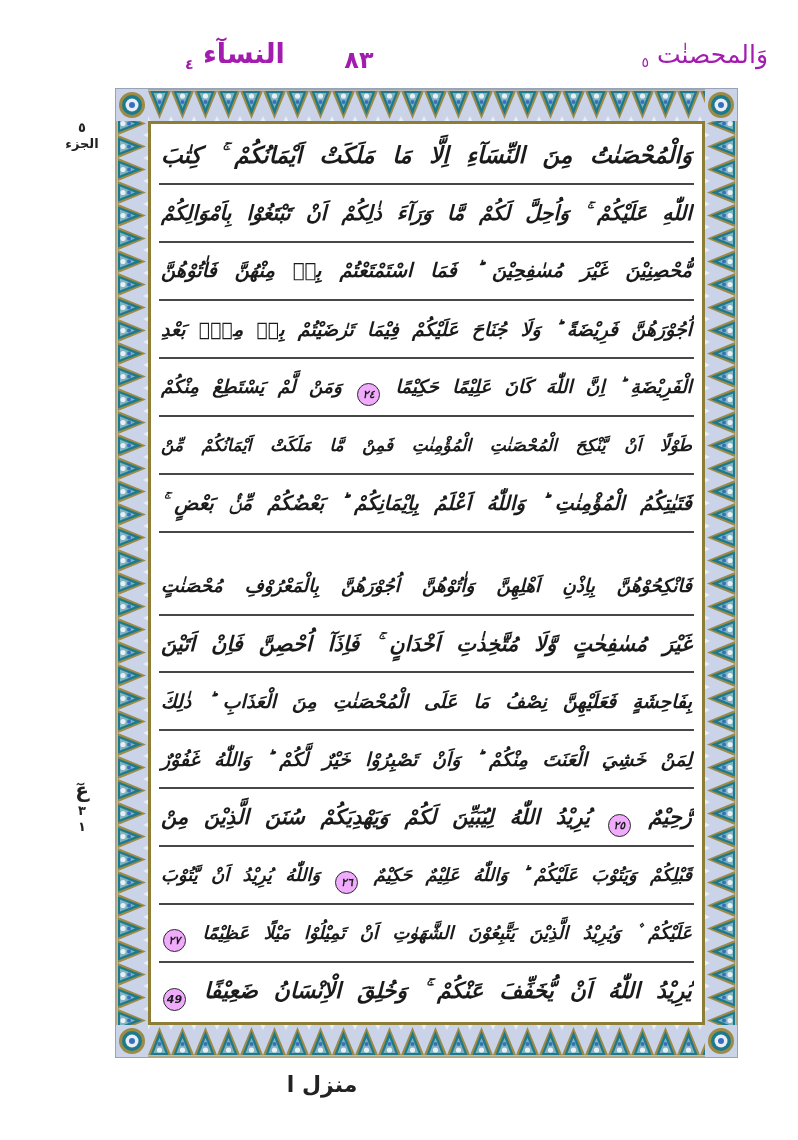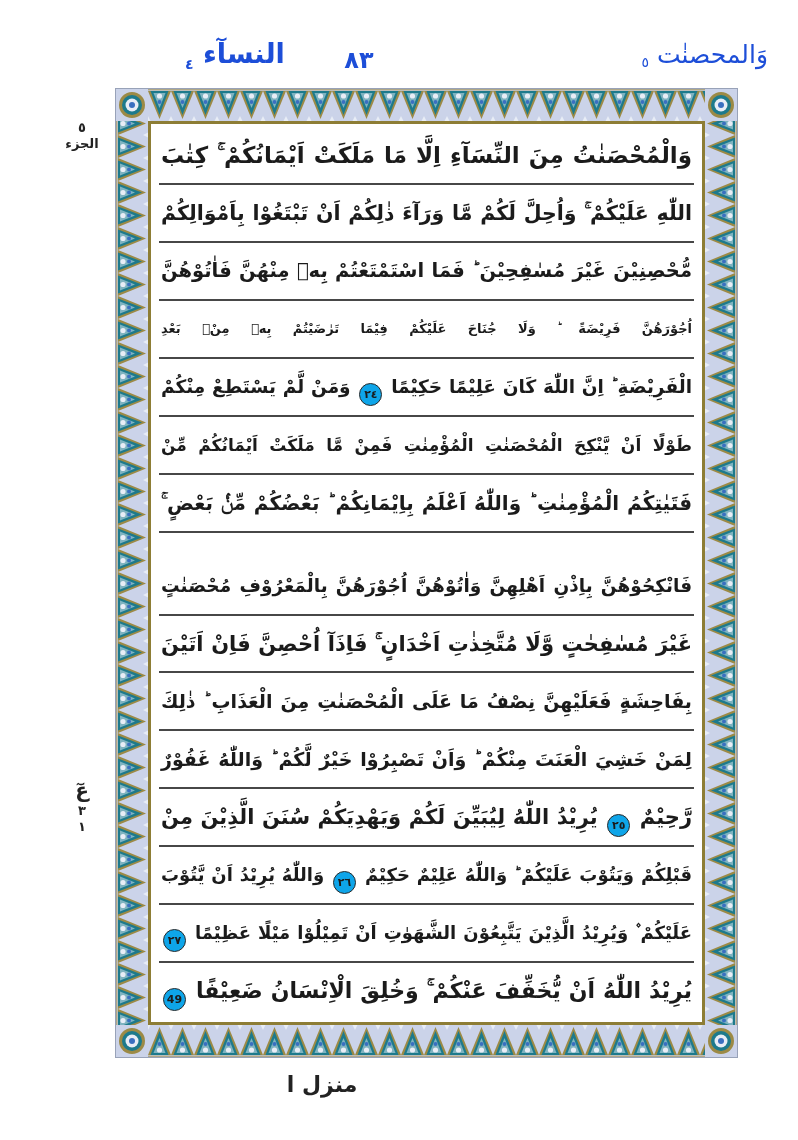--- a/index.html
+++ b/index.html
@@ -1,21 +1,21 @@
 <!DOCTYPE html>
 <html lang="ar"><head>
 <meta charset="utf-8">
 <style>
   html,body{margin:0;padding:0;}
   body{
     width:798px;height:1140px;position:relative;background:#ffffff;
     font-family:"DejaVu Sans",sans-serif;overflow:hidden;
   }
   
-  .hdr{position:absolute;color:#1d4ed8;direction:rtl;white-space:nowrap;}
+  .hdr{position:absolute;color:#a21caf;direction:rtl;white-space:nowrap;}
   .hdr-right{top:40px;right:30px;font-size:25px;font-weight:400;}
   .hdr-center{top:46px;left:0;width:718px;text-align:center;font-size:24px;font-weight:700;letter-spacing:6px;}
   .hdr-left{top:38px;left:185px;font-size:27px;font-weight:700;}
   .hdr-left .small-num{font-size:14px;vertical-align:-6px;}
   .hdr-right .small-num{font-size:14px;vertical-align:-4px;}
   
   .margin-marker{position:absolute;width:48px;text-align:center;color:#222;direction:rtl;}
   .marker-juz{left:58px;top:120px;}
   .marker-ruku{left:58px;top:778px;}
   .marker-line{display:block;font-weight:700;line-height:1.25;}
@@ -38,28 +38,28 @@
   .text-area{
     position:absolute;left:32px;top:32px;right:32px;bottom:32px;
     background:#ffffff;border:3px solid #8d7d35;box-sizing:border-box;
     display:flex;flex-direction:column;padding:3px 8px;
   }
   .text-line{
     flex:1 1 0;min-height:0;overflow:hidden;
     direction:rtl;unicode-bidi:embed;white-space:nowrap;
     text-align:justify;text-align-last:justify;
     font-family:"DejaVu Sans",sans-serif;font-weight:700;color:#1b1b1b;
-    font-size:26px;line-height:56px;padding:0 2px;box-sizing:border-box;
+    font-size:26px;line-height:56px;padding:0 2px;box-sizing:border-box;font-style:italic;
   }
   .text-line:not(:last-child){border-bottom:2px solid #474747;}
   .ayah-marker{
     display:inline-flex;align-items:center;justify-content:center;
     width:23px;height:23px;border:1.6px solid #2a2a2a;border-radius:50%;
     font-size:11px;font-weight:700;color:#1b1b1b;line-height:1;
-    vertical-align:-5px;margin:0 2px;box-sizing:border-box;background:#0ea5e9;
+    vertical-align:-5px;margin:0 2px;box-sizing:border-box;background:#f0abfc;
   }
   
   .footer-label{
     position:absolute;left:0;top:1072px;width:644px;text-align:center;
     font-size:22px;font-weight:700;color:#222;direction:rtl;
   }
 </style>
 </head>
 <body>
 
@@ -167,21 +167,21 @@
       <circle cx="16" cy="16" r="13" fill="#9c8a45"></circle>
       <circle cx="16" cy="16" r="10" fill="#1d7a8c"></circle>
       <circle cx="16" cy="16" r="6.5" fill="#e8edf6"></circle>
       <circle cx="16" cy="16" r="3" fill="#3a6fc0"></circle>
     </svg>
 
   <div class="text-area">
       <div class="text-line" style="font-size: 23px;"><span>وَالْمُحْصَنٰتُ مِنَ النِّسَآءِ اِلَّا مَا مَلَكَتْ اَيْمَانُكُمْ ۚ كِتٰبَ</span> </div>
       <div class="text-line" style="font-size: 20.5px;"><span>اللّٰهِ عَلَيْكُمْ ۚ وَاُحِلَّ لَكُمْ مَّا وَرَآءَ ذٰلِكُمْ اَنْ تَبْتَغُوْا بِاَمْوَالِكُمْ</span> </div>
       <div class="text-line" style="font-size: 19.5px;"><span>مُّحْصِنِيْنَ غَيْرَ مُسٰفِحِيْنَ ؕ فَمَا اسْتَمْتَعْتُمْ بِهٖ مِنْهُنَّ فَاٰتُوْهُنَّ</span> </div>
-      <div class="text-line" style="font-size: 13px;"><span>اُجُوْرَهُنَّ فَرِيْضَةً ؕ وَلَا جُنَاحَ عَلَيْكُمْ فِيْمَا تَرٰضَيْتُمْ بِهٖ مِنْۢ بَعْدِ</span> </div>
+      <div class="text-line" style="font-size: 19px;"><span>اُجُوْرَهُنَّ فَرِيْضَةً ؕ وَلَا جُنَاحَ عَلَيْكُمْ فِيْمَا تَرٰضَيْتُمْ بِهٖ مِنْۢ بَعْدِ</span> </div>
       <div class="text-line" style="font-size: 18.5px;"><span>الْفَرِيْضَةِ ؕ اِنَّ اللّٰهَ كَانَ عَلِيْمًا حَكِيْمًا</span> <span class="ayah-marker">٢٤</span> <span>وَمَنْ لَّمْ يَسْتَطِعْ مِنْكُمْ</span> </div>
       <div class="text-line" style="font-size: 17px;"><span>طَوْلًا اَنْ يَّنْكِحَ الْمُحْصَنٰتِ الْمُؤْمِنٰتِ فَمِنْ مَّا مَلَكَتْ اَيْمَانُكُمْ مِّنْ</span> </div>
       <div class="text-line" style="font-size: 20px;"><span>فَتَيٰتِكُمُ الْمُؤْمِنٰتِ ؕ وَاللّٰهُ اَعْلَمُ بِاِيْمَانِكُمْ ؕ بَعْضُكُمْ مِّنْۢ بَعْضٍ ۚ</span> </div>
       <div class="text-line" style="font-size: 18.5px; margin-top: 25px;"><span>فَانْكِحُوْهُنَّ بِاِذْنِ اَهْلِهِنَّ وَاٰتُوْهُنَّ اُجُوْرَهُنَّ بِالْمَعْرُوْفِ مُحْصَنٰتٍ</span> </div>
       <div class="text-line" style="font-size: 21px;"><span>غَيْرَ مُسٰفِحٰتٍ وَّلَا مُتَّخِذٰتِ اَخْدَانٍ ۚ فَاِذَآ اُحْصِنَّ فَاِنْ اَتَيْنَ</span> </div>
       <div class="text-line" style="font-size: 19px;"><span>بِفَاحِشَةٍ فَعَلَيْهِنَّ نِصْفُ مَا عَلَى الْمُحْصَنٰتِ مِنَ الْعَذَابِ ؕ ذٰلِكَ</span> </div>
       <div class="text-line" style="font-size: 19px;"><span>لِمَنْ خَشِيَ الْعَنَتَ مِنْكُمْ ؕ وَاَنْ تَصْبِرُوْا خَيْرٌ لَّكُمْ ؕ وَاللّٰهُ غَفُوْرٌ</span> </div>
       <div class="text-line" style="font-size: 21px;"><span>رَّحِيْمٌ</span> <span class="ayah-marker">٢٥</span> <span>يُرِيْدُ اللّٰهُ لِيُبَيِّنَ لَكُمْ وَيَهْدِيَكُمْ سُنَنَ الَّذِيْنَ مِنْ</span> </div>
       <div class="text-line" style="font-size: 18px;"><span>قَبْلِكُمْ وَيَتُوْبَ عَلَيْكُمْ ؕ وَاللّٰهُ عَلِيْمٌ حَكِيْمٌ</span> <span class="ayah-marker">٢٦</span> <span>وَاللّٰهُ يُرِيْدُ اَنْ يَّتُوْبَ</span> </div>
       <div class="text-line" style="font-size: 18px;"><span>عَلَيْكُمْ ۫ وَيُرِيْدُ الَّذِيْنَ يَتَّبِعُوْنَ الشَّهَوٰتِ اَنْ تَمِيْلُوْا مَيْلًا عَظِيْمًا</span> <span class="ayah-marker">٢٧</span> </div>

